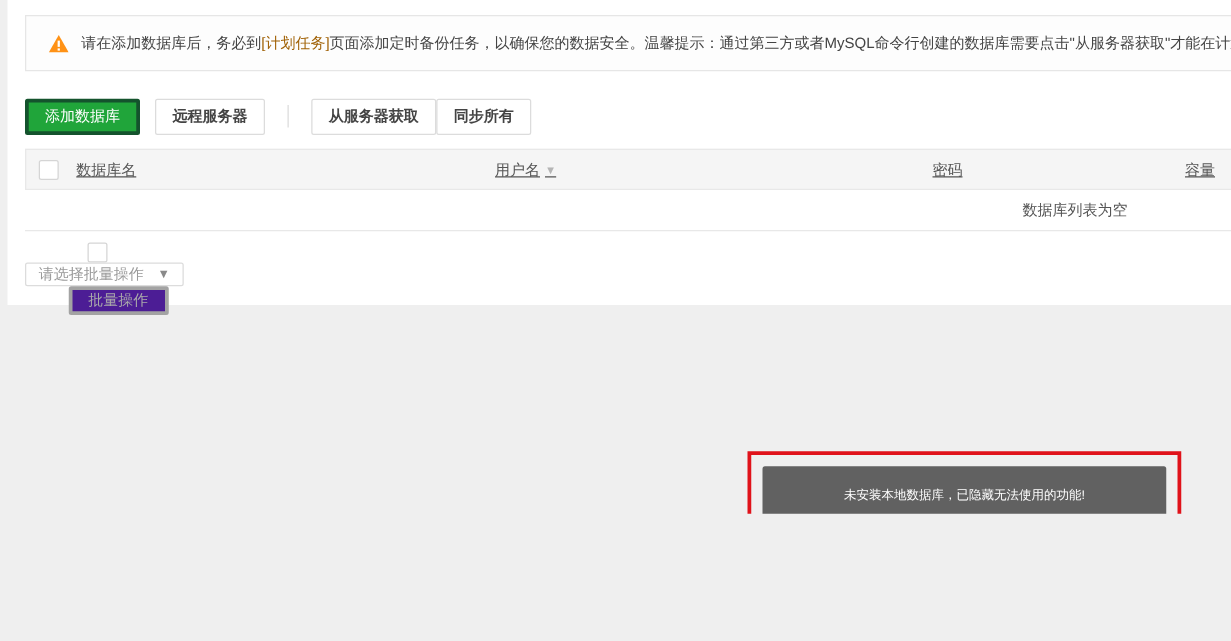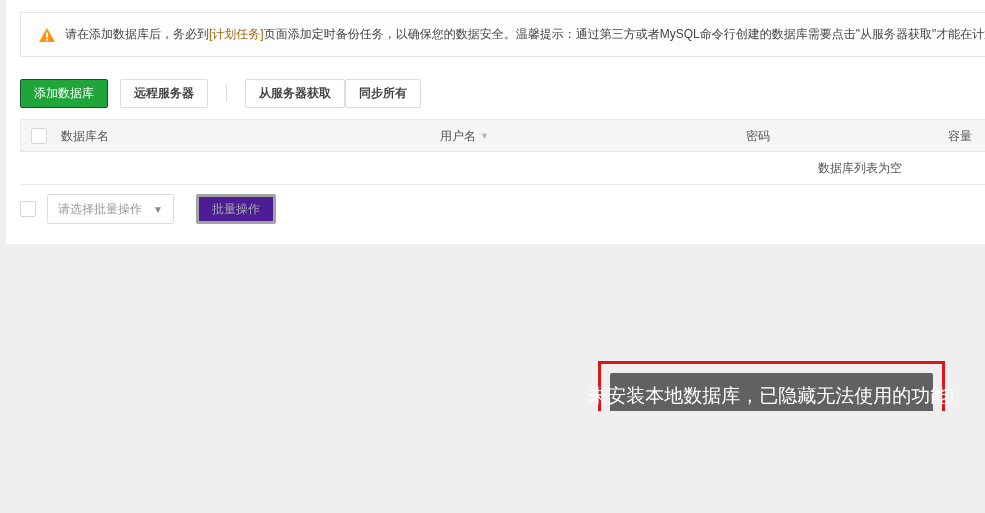--- a/index.html
+++ b/index.html
@@ -30,52 +30,52 @@
   
   .toolbar {
     position:absolute; left:14px; top:78px; height:30px;
     display:flex; align-items:center;
   }
   .btn {
     display:inline-flex; align-items:center; justify-content:center;
     height:29px; padding:0 13px; border-radius:2px; font-size:12px;
     cursor:pointer; white-space:nowrap;
   }
-  .btn-green { background:#20a53a; border:1px solid #14532d; color:#fff; }
+  .btn-green { background:#20a53a; border:3px solid #14532d; color:#fff; }
   .btn-white { background:#fff; border:1px solid #dcdcdc; color:#444;font-weight:bold; }
   .toolbar .btn + .btn { margin-left:12px; }
   .vdivider { width:1px; height:18px; background:#dcdcdc; margin:0 18px 0 18px; }
 
   
   .dbtable { position:absolute; left:14px; top:119px; width:1680px; }
   .thead {
     position:relative; height:33px; background:#f5f5f5;
     border:1px solid #e8e8e8;
   }
-  .thead .col { position:absolute; top:0; line-height:32px; color:#555; }
+  .thead .col { position:absolute; top:0; line-height:32px; color:#555;text-decoration:underline; }
   .col-name  { left:40px; }
-  .col-user  { left:375px;margin-left:44px; }
+  .col-user  { left:375px; }
   .col-pass  { left:725px; }
   .col-size  { left:927px; }
   .sort-caret { color:#b5b5b5; font-size:9px; margin-left:4px; vertical-align:1px; }
   .tbody-empty {
     height:33px; border-bottom:1px solid #e8e8e8; background:#fff;
     text-align:center; line-height:33px; color:#555;
   }
 
   .checkbox {
     display:inline-block; width:16px; height:16px; background:#fff;
     border:1px solid #d5d5d5; border-radius:2px; cursor:pointer; flex:0 0 auto;
   }
   .thead .checkbox { position:absolute; left:10px; top:8px; }
 
   
   .bulk {
     position:absolute; left:14px; top:194px; height:30px;
-    display:flex; align-items:center;
+    display:flex; align-items:center;flex-direction:column;
   }
   .bulk .checkbox { margin-right:11px; }
   .select {
     width:127px; height:30px; border:1px solid #dcdcdc; border-radius:2px;
     background:#fff; display:flex; align-items:center; padding:0 10px;
     color:#9a9a9a; cursor:pointer;
   }
   .select .caret { margin-left:auto; color:#8a8a8a; font-size:10px; }
   .btn-disabled {
     margin-left:22px; height:30px; background:#4c1d95;
@@ -84,21 +84,21 @@
 
   
   .toast-annotation {
     position:absolute; left:598px; top:361px; width:347px; height:69px;
     border:3px solid #e0121a;
   }
   .toast {
     position:absolute; left:9px; top:9px; right:9px; bottom:9px;
     background:#616161; border-radius:2px; color:#ffffff;
     display:flex; align-items:center; justify-content:center;
-    font-size:19px; white-space:nowrap;
+    font-size:10px; white-space:nowrap;
   }
 </style>
 </head>
 <body>
 
 <div class="viewport">
 
   <div class="card">
 
     <div class="banner">

